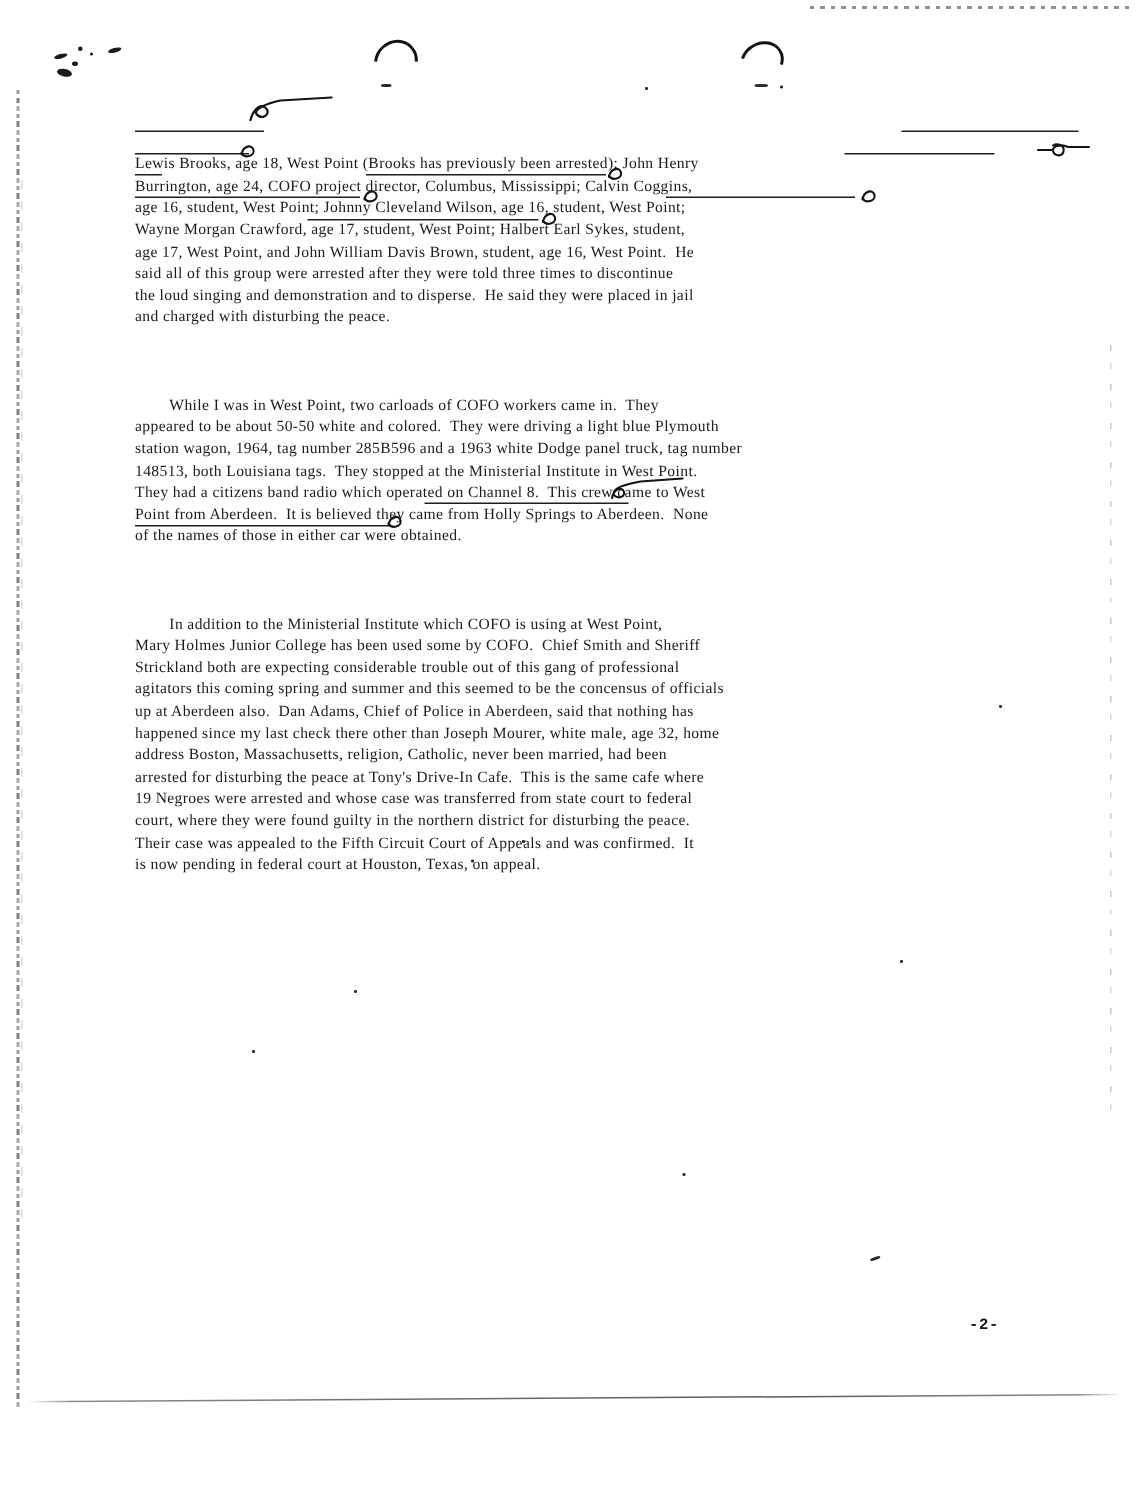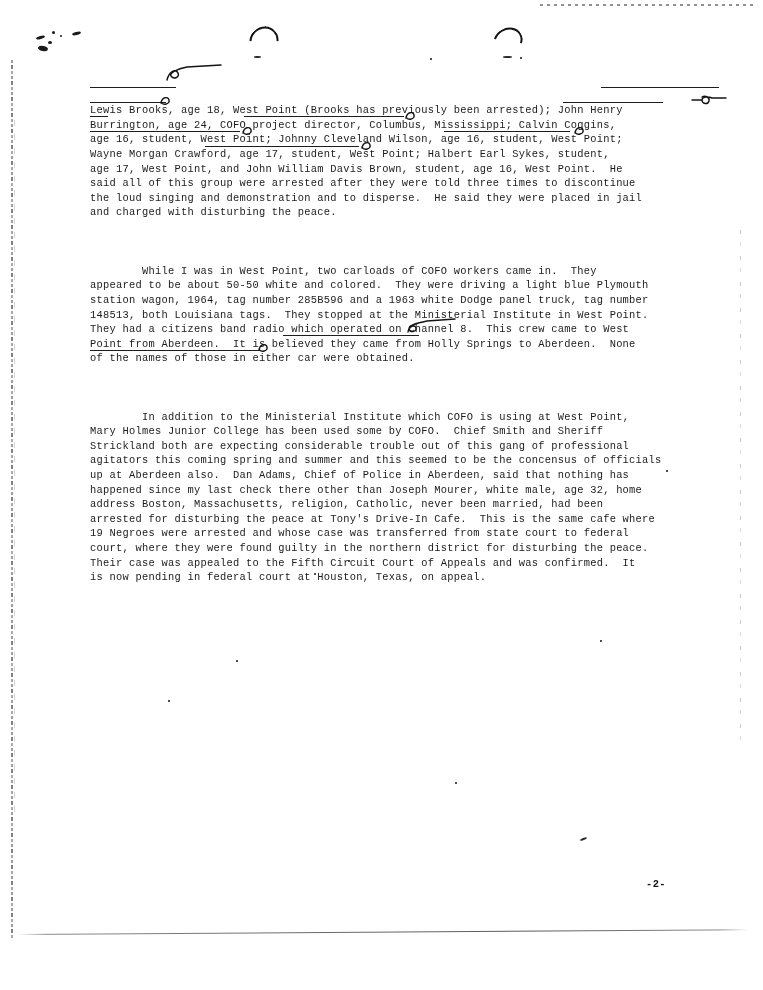--- a/index.html
+++ b/index.html
@@ -111,21 +111,21 @@
   #typed {
     position: absolute;
     left: 90px;
     top: 74px;
     width: 630px;
     font-size: 10.4px;
     line-height: 14.6px;
     letter-spacing: 0.26px;
     color: #1b1b1b;
     white-space: pre-wrap;
-    font-family: Liberation Mono, monospace;
+    font-family: Liberation Serif, serif;
   }
   #typed p {
     margin: 0 0 14.6px 0;
     white-space: pre-wrap;
   }
   #typed p:last-child { margin-bottom: 0; }
 
   .pagenum {
     position: absolute;
     left: 646px;

